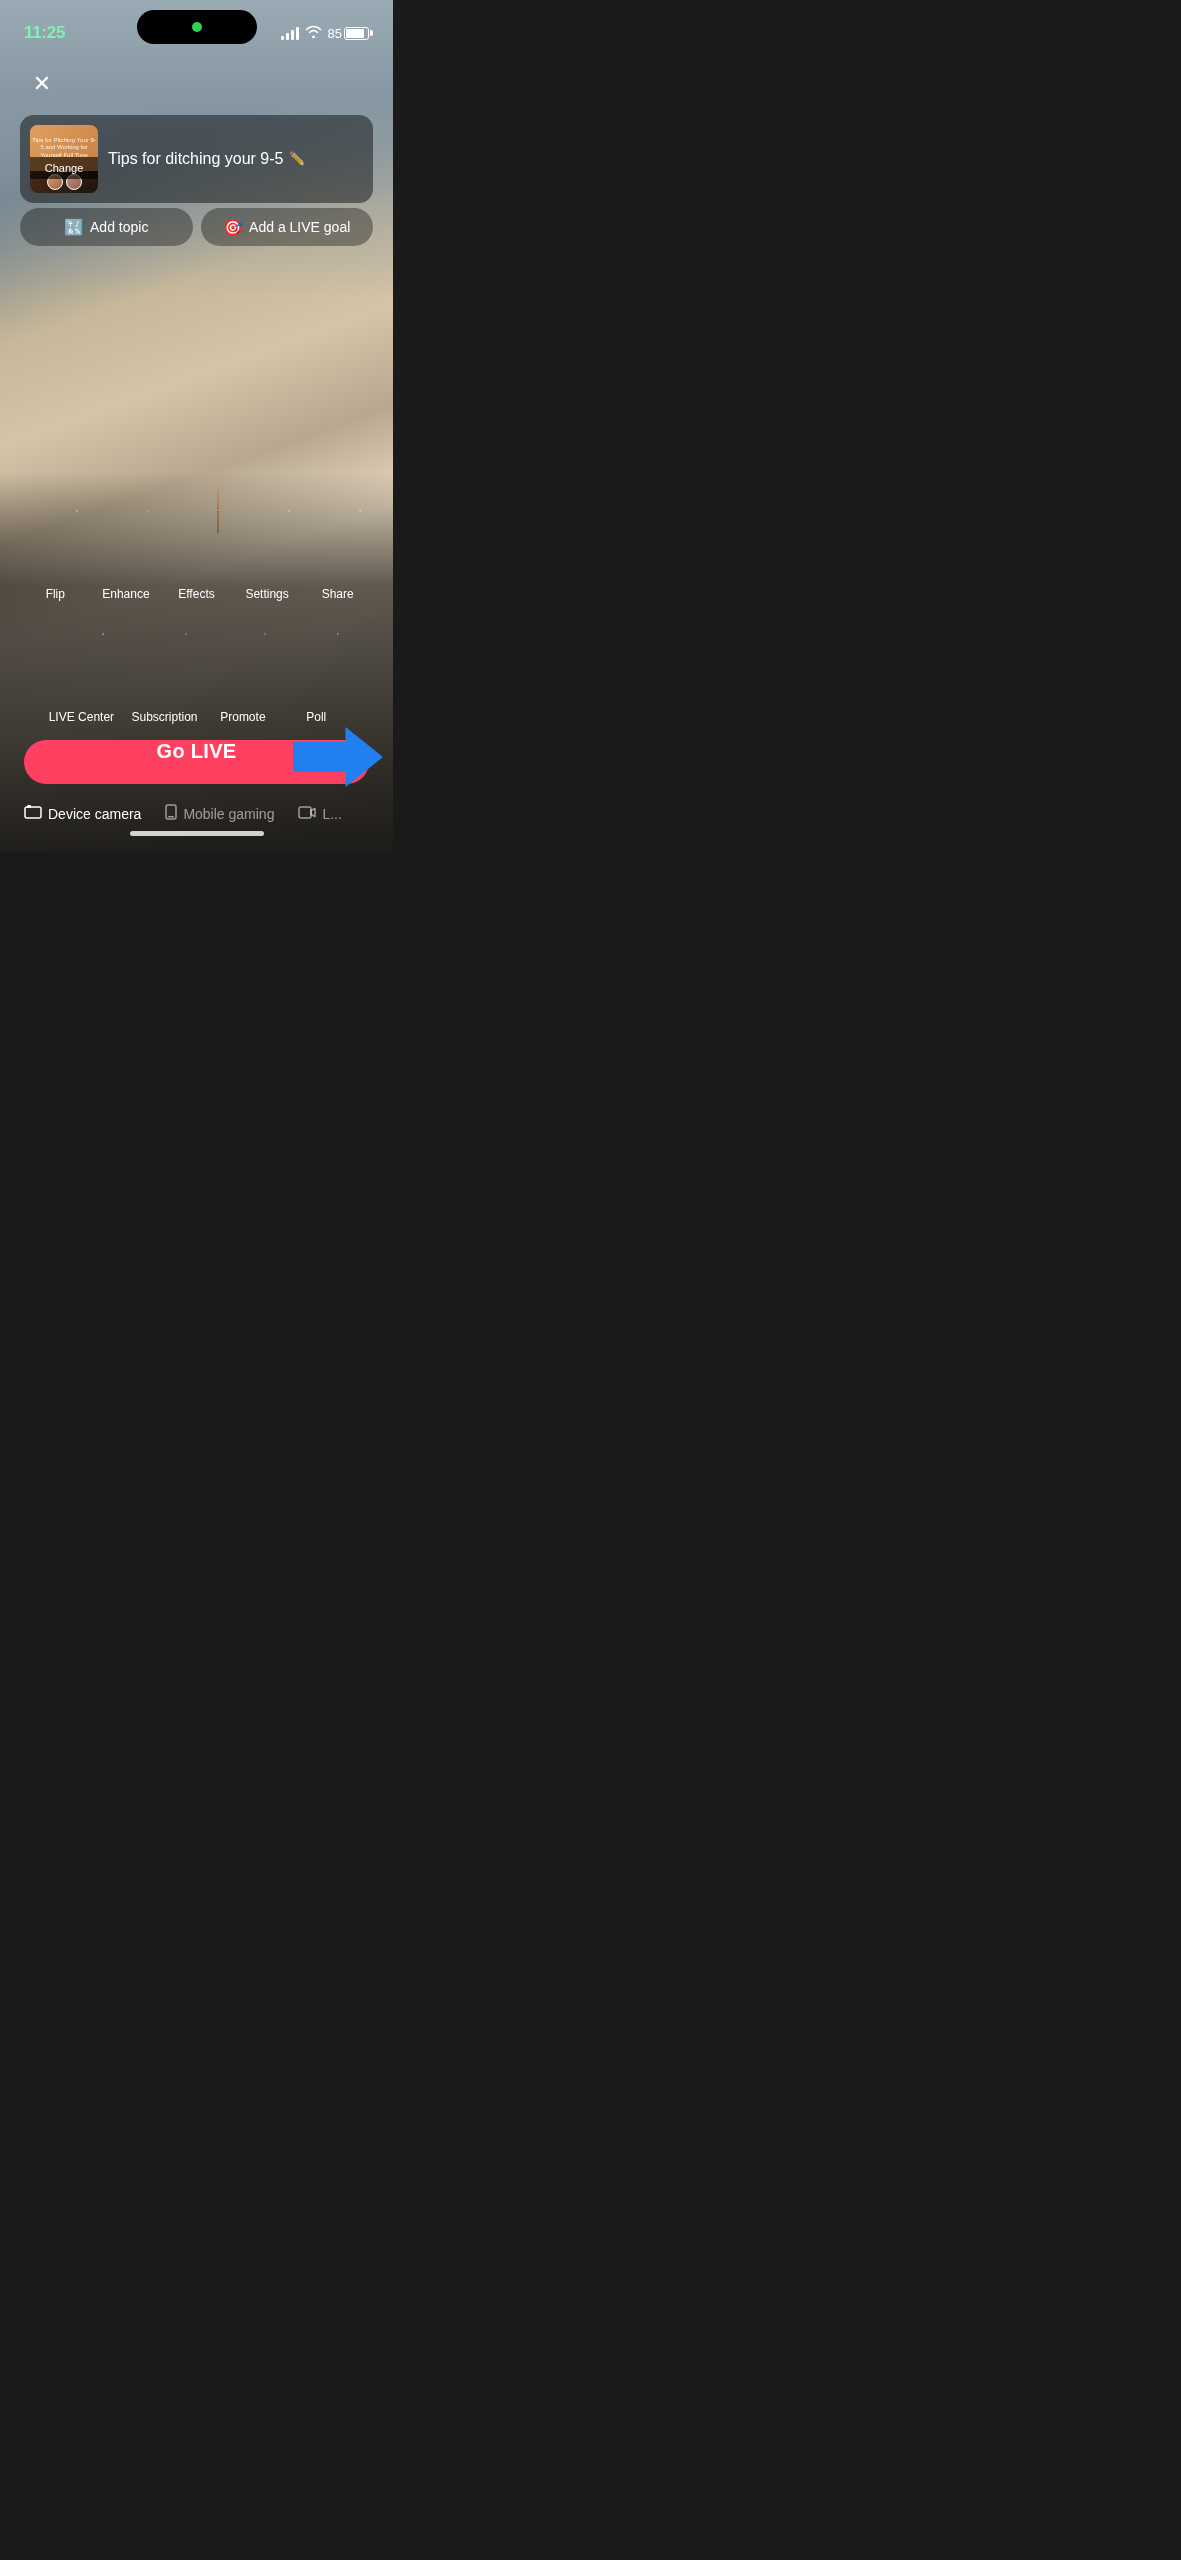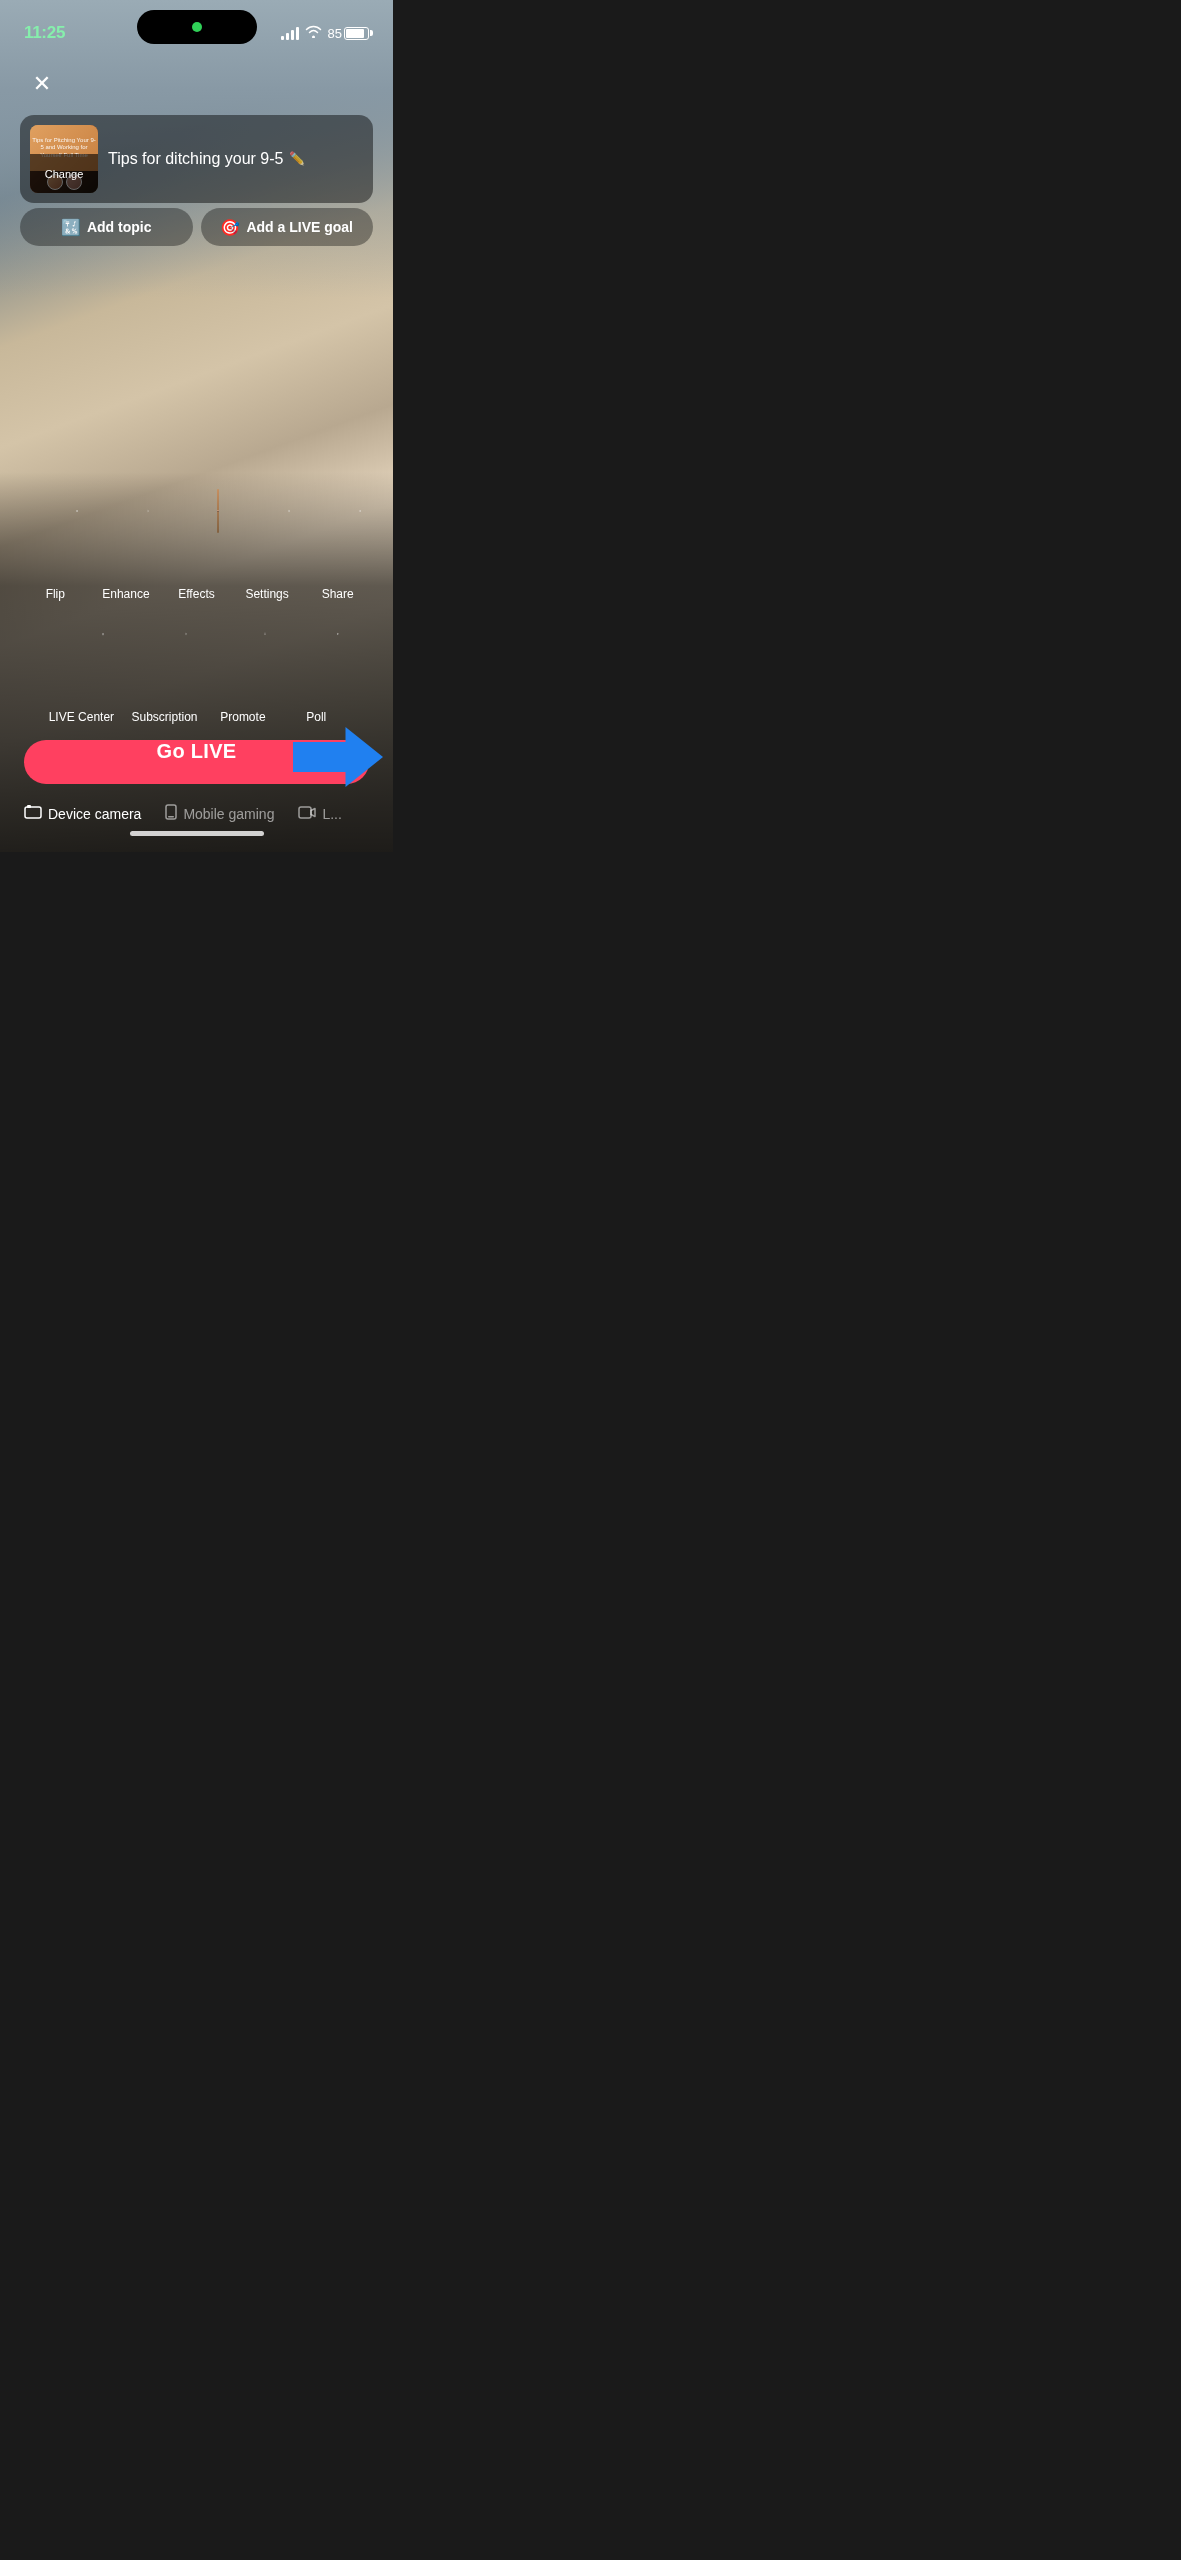--- a/index.html
+++ b/index.html
@@ -238,24 +238,24 @@
       height: 16px;
       border-radius: 50%;
       border: 1px solid #fff;
     }
 
     .avatar1 { background: linear-gradient(135deg, #d4a070, #a06040); }
     .avatar2 { background: linear-gradient(135deg, #c09080, #906050); }
 
     .thumbnail-change {
       position: absolute;
-      bottom: 0;
+      bottom: 14px;
       left: 0;
       right: 0;
-      height: 39px;
+      height: 22px;
       background: rgba(0,0,0,0.6);
       display: flex;
       align-items: center;
       justify-content: center;
     }
 
     .change-label {
       font-size: 11px;
       color: #fff;
       font-weight: 500;
@@ -304,21 +304,21 @@
       cursor: pointer;
     }
 
     .topic-icon, .goal-icon {
       font-size: 16px;
     }
 
     .topic-label, .goal-label {
       font-size: 14px;
       color: #fff;
-      font-weight: 700;
+      font-weight: 400;
     }
 
     
     .bottom-area {
       position: absolute;
       bottom: 0;
       left: 0;
       right: 0;
       background: linear-gradient(0deg, rgba(0,0,0,0.85) 0%, rgba(0,0,0,0.6) 70%, transparent 100%);
       padding-bottom: 10px;

